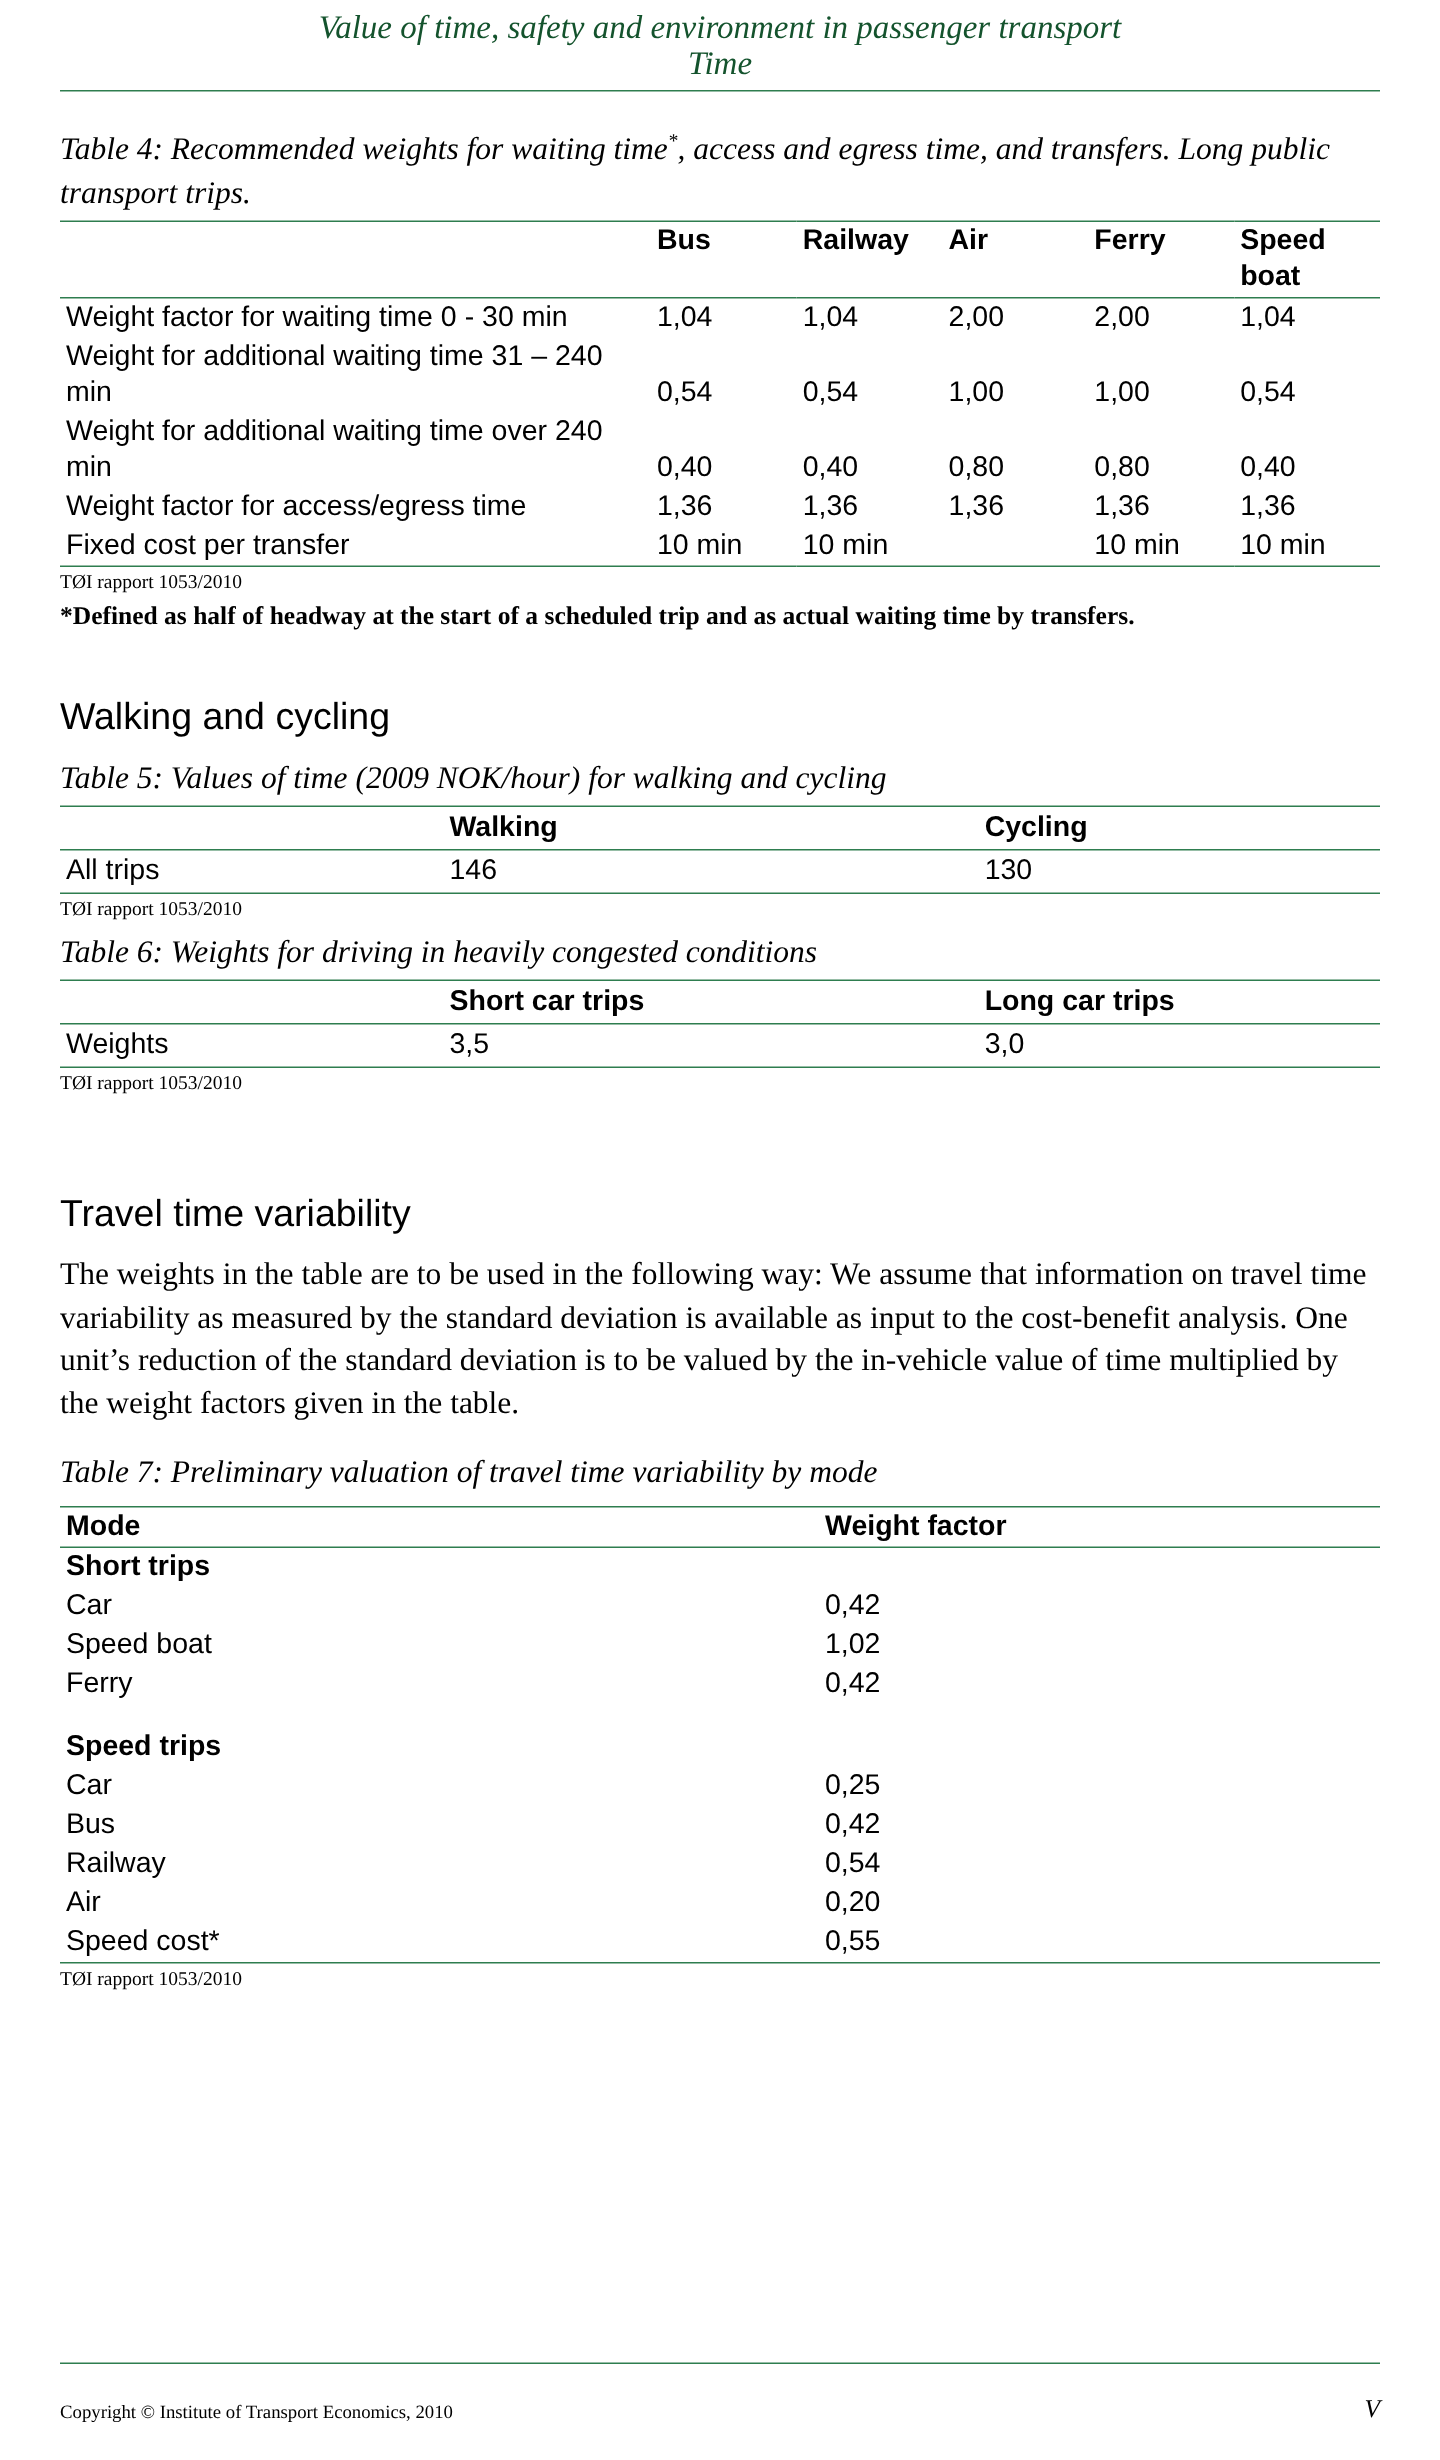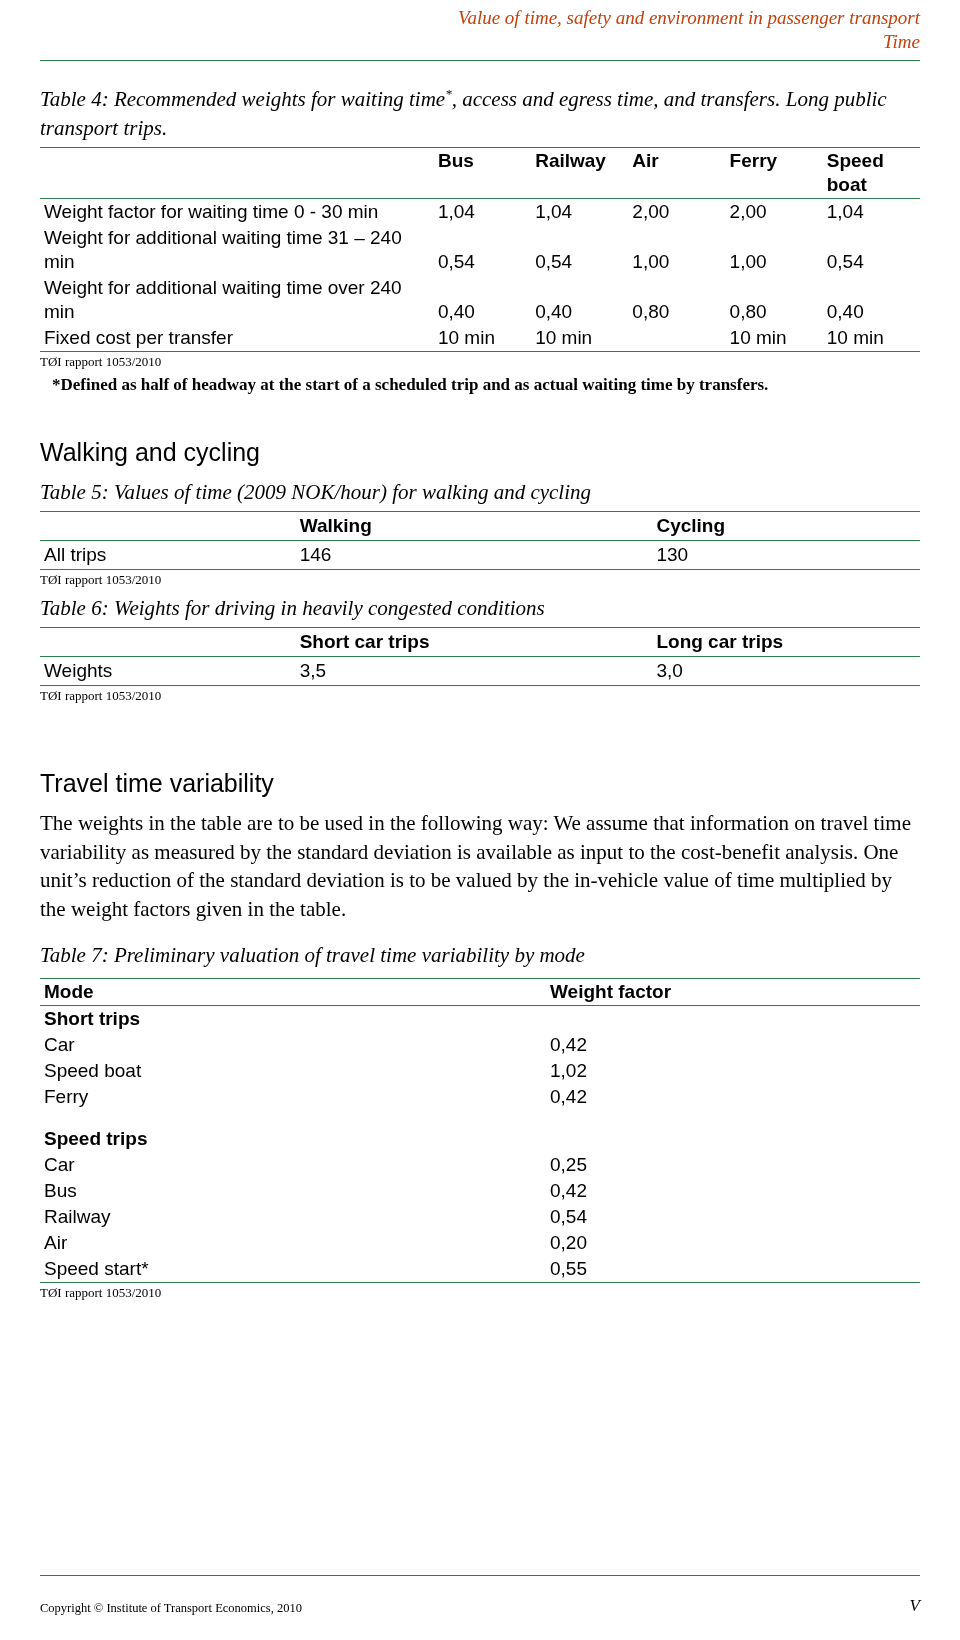--- a/index.html
+++ b/index.html
@@ -12,27 +12,27 @@
     overflow:hidden;
   }
   .page {
     position:relative;
     width:960px; height:1640px;
     box-sizing:border-box;
     padding:0 40px;
   }
   
   .runhead {
-    text-align:right;
+    text-align:center;
     font-family:"Liberation Serif", serif;
     font-style:italic;
-    font-size:19px;
+    font-size:22px;
     line-height:24px;
     padding-top:6px;
-    color:#c2410c;
+    color:#14532d;
   }
   .runhead .line2 { font-style:italic; }
   .header-rule {
     border:0; border-top:1.5px solid #2e7d4f;
     margin:6px 0 0 0;
   }
   
   .caption {
     font-style:italic;
     font-size:21px;
@@ -56,21 +56,21 @@
   }
   .srcnote {
     font-size:13px;
     line-height:16px;
     margin:2px 0 0 0;
     font-family:"Liberation Serif", serif;
   }
   .footnote {
     font-size:17px;
     line-height:22px;
-    margin:4px 0 0 12px;
+    margin:4px 0 0 0;
     font-weight:bold;
     font-family:"Liberation Serif", serif;
   }
   
   table.tbl {
     border-collapse:collapse;
     font-family:"Liberation Sans", sans-serif;
     font-size:19px;
     width:100%;
   }
@@ -178,20 +178,28 @@
         </tr>
         <tr>
           <td>Weight for additional waiting time over 240 min</td>
           <td class="num" style="vertical-align:bottom">0,40</td>
           <td class="num" style="vertical-align:bottom">0,40</td>
           <td class="num" style="vertical-align:bottom">0,80</td>
           <td class="num" style="vertical-align:bottom">0,80</td>
           <td class="num" style="vertical-align:bottom">0,40</td>
         </tr>
         <tr>
+          <td>Weight factor for access/egress time</td>
+          <td class="num">1,36</td>
+          <td class="num">1,36</td>
+          <td class="num">1,36</td>
+          <td class="num">1,36</td>
+          <td class="num">1,36</td>
+        </tr>
+        <tr>
           <td class="rule-bot">Fixed cost per transfer</td>
           <td class="rule-bot num">10 min</td>
           <td class="rule-bot num">10 min</td>
           <td class="rule-bot num"></td>
           <td class="rule-bot num">10 min</td>
           <td class="rule-bot num">10 min</td>
         </tr>
       </tbody>
     </table>
   </div>
@@ -302,21 +310,21 @@
         </tr>
         <tr>
           <td>Railway</td>
           <td>0,54</td>
         </tr>
         <tr>
           <td>Air</td>
           <td>0,20</td>
         </tr>
         <tr>
-          <td class="rule-bot">Speed start*</td>
+          <td class="rule-bot">Speed cost*</td>
           <td class="rule-bot">0,55</td>
         </tr>
       </tbody>
     </table>
   </div>
   <div class="srcnote">TØI rapport 1053/2010</div>
 
   <hr class="footer-rule">
   <div class="footer">
     <span>Copyright © Institute of Transport Economics, 2010</span>

